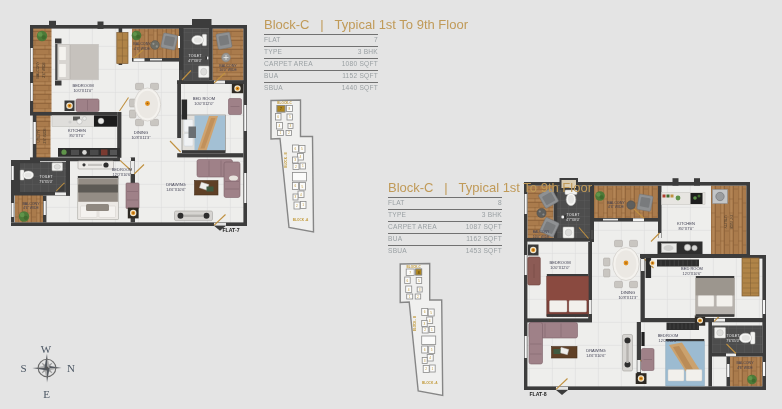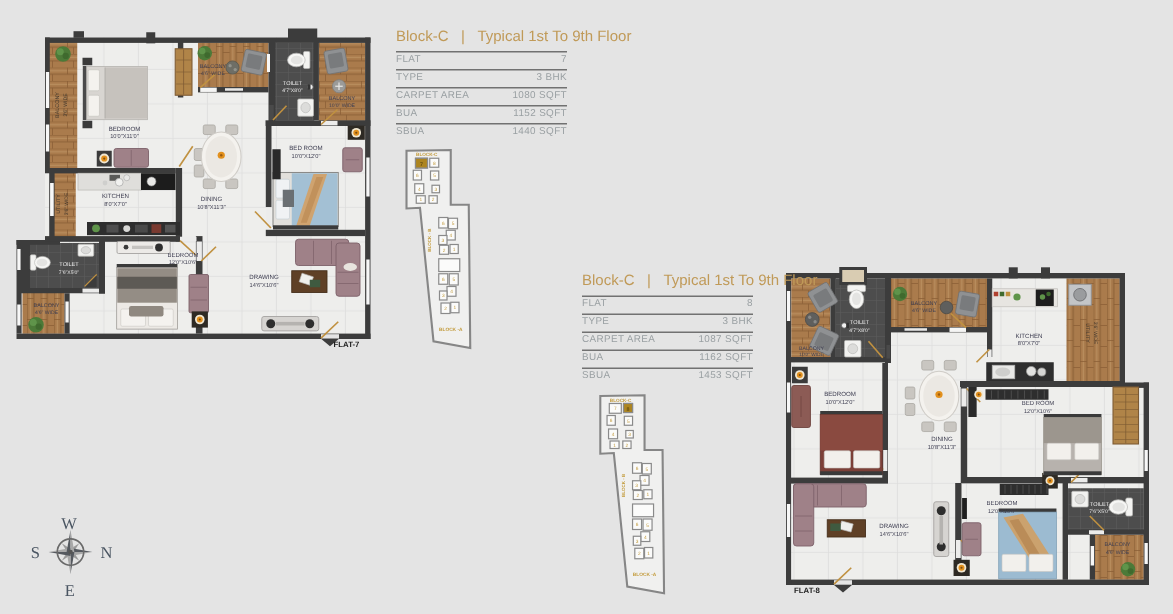--- a/index.html
+++ b/index.html
@@ -1,16 +1,16 @@
 <!DOCTYPE html>
 <html><head><meta charset="utf-8"><style>
 html,body{margin:0;padding:0}
 body{width:782px;height:409px;background:#e4e4e4;font-family:"Liberation Sans",sans-serif;position:relative;overflow:hidden}
 svg text{font-family:"Liberation Sans",sans-serif}
-.th{position:absolute;font-size:10px;color:#c09a58;line-height:7.6px;white-space:nowrap}
+.th{position:absolute;font-size:13px;color:#c09a58;line-height:7.6px;white-space:nowrap}
 .tl{position:absolute;height:1.6px;background:#717171}
 .tr{position:absolute;font-size:6.6px;color:#9aa0a3;letter-spacing:0.25px;height:10.4px;line-height:10.4px}
 .tr .v{position:absolute;right:0;top:0}
 </style></head>
 <body>
 <svg width="782" height="409" viewBox="0 0 782 409" style="position:absolute;left:0;top:0">
     <defs>
 <pattern id="tile" width="23" height="23" patternUnits="userSpaceOnUse">
 <rect width="23" height="23" fill="#ececeb"></rect>
 <path d="M0,0 H23 M0,0 V23" stroke="#dbdbda" stroke-width="0.8" fill="none"></path>

